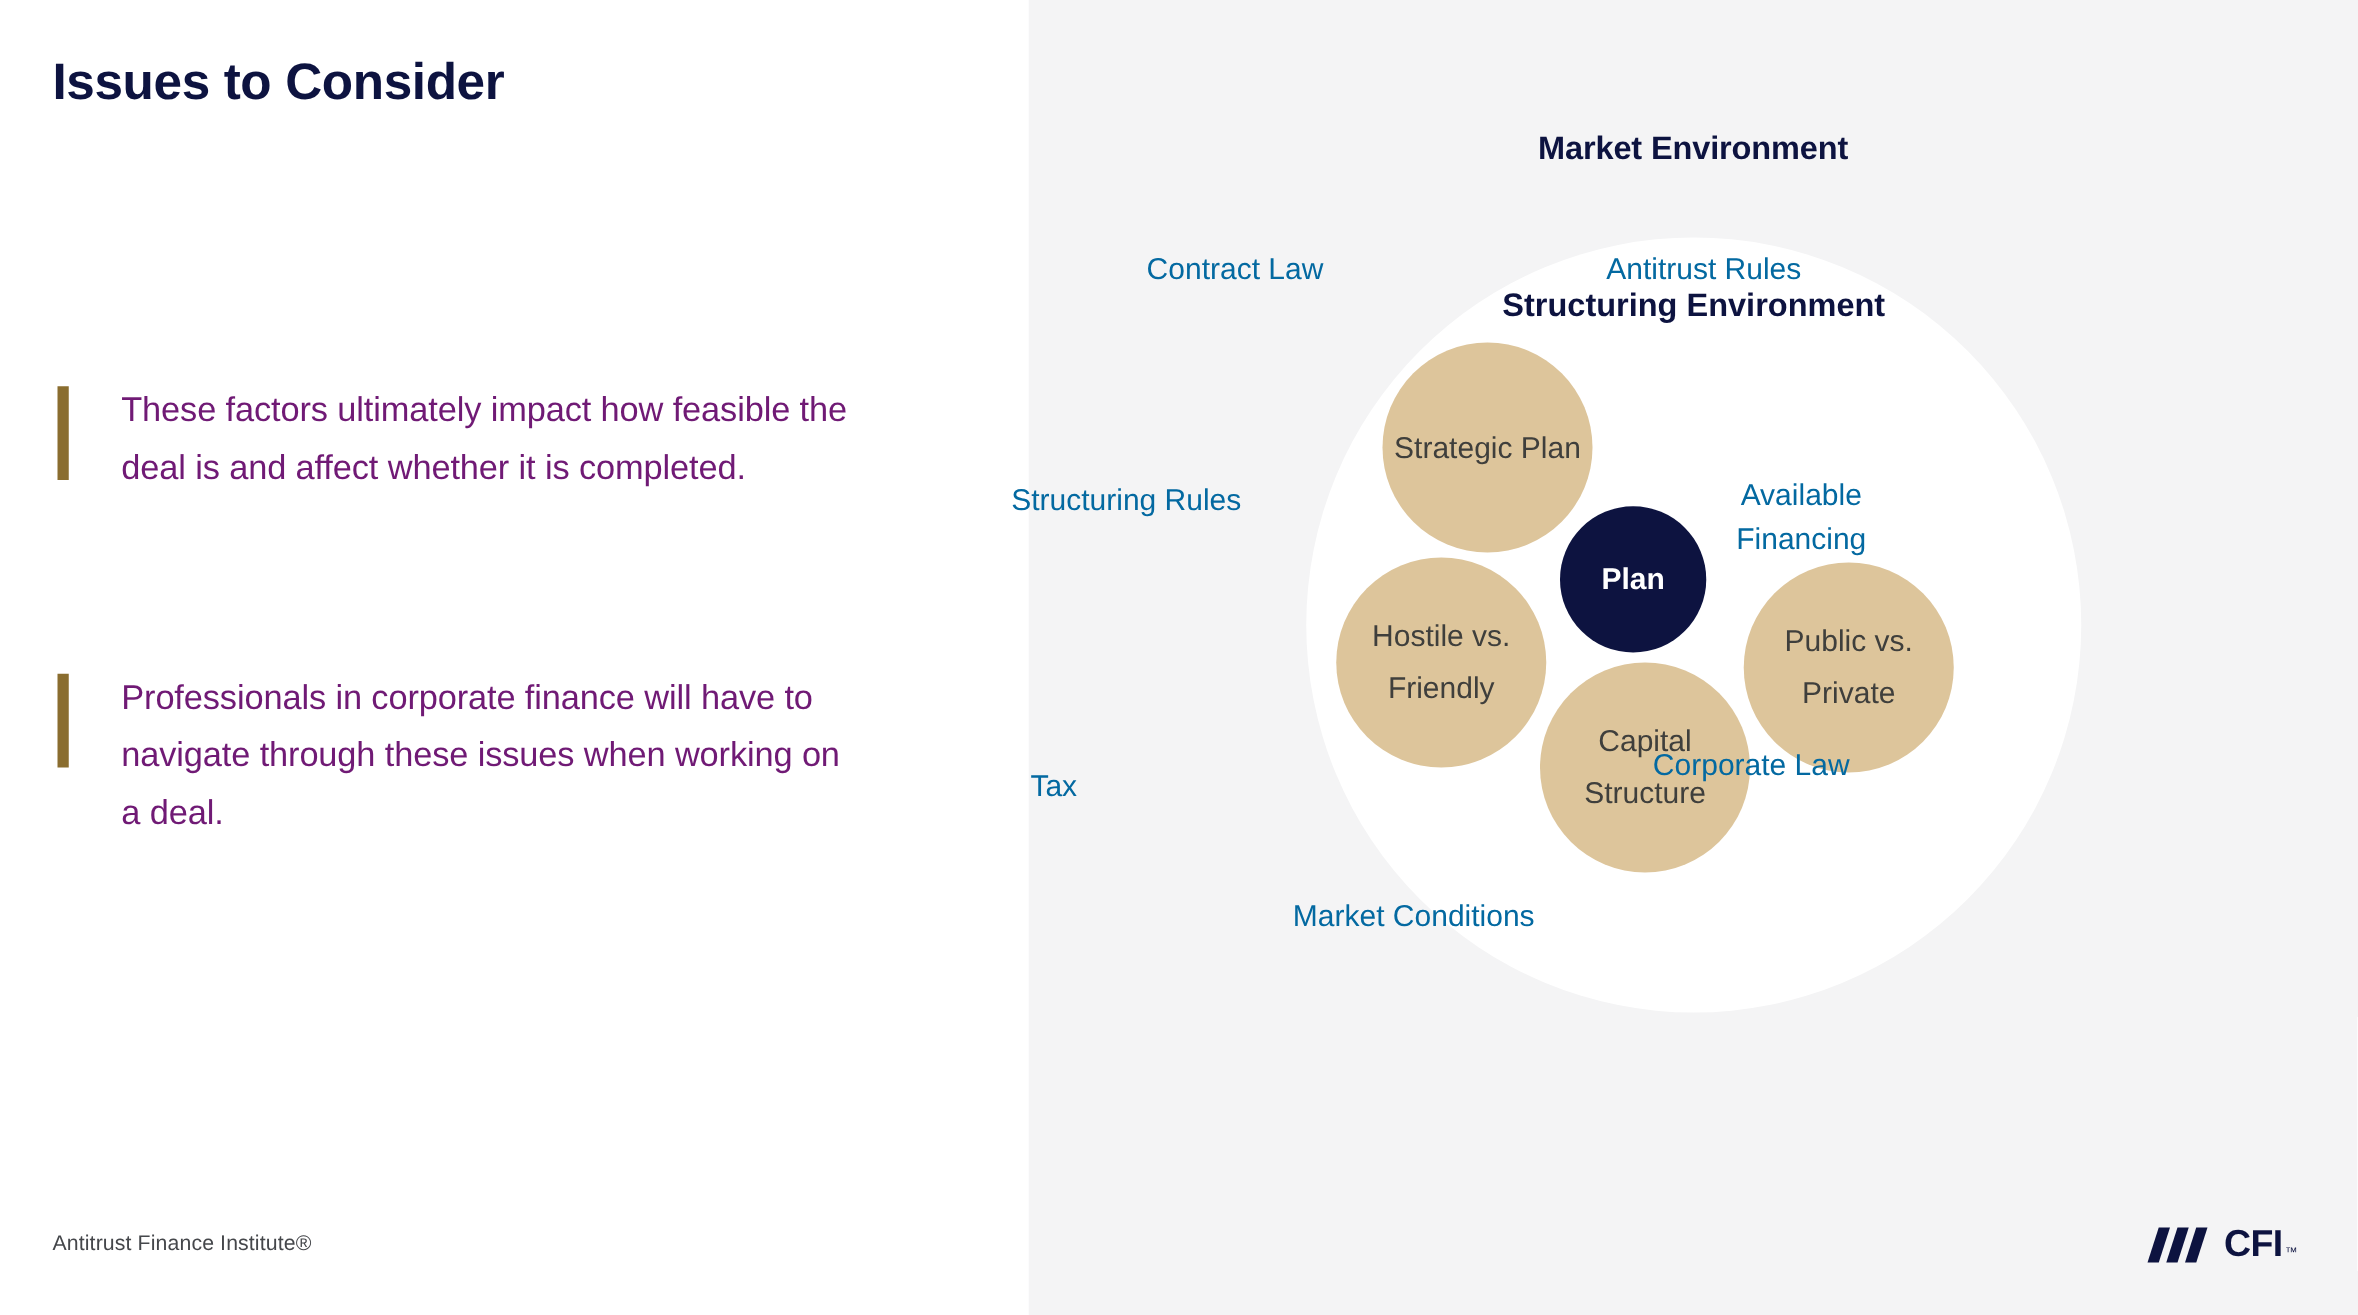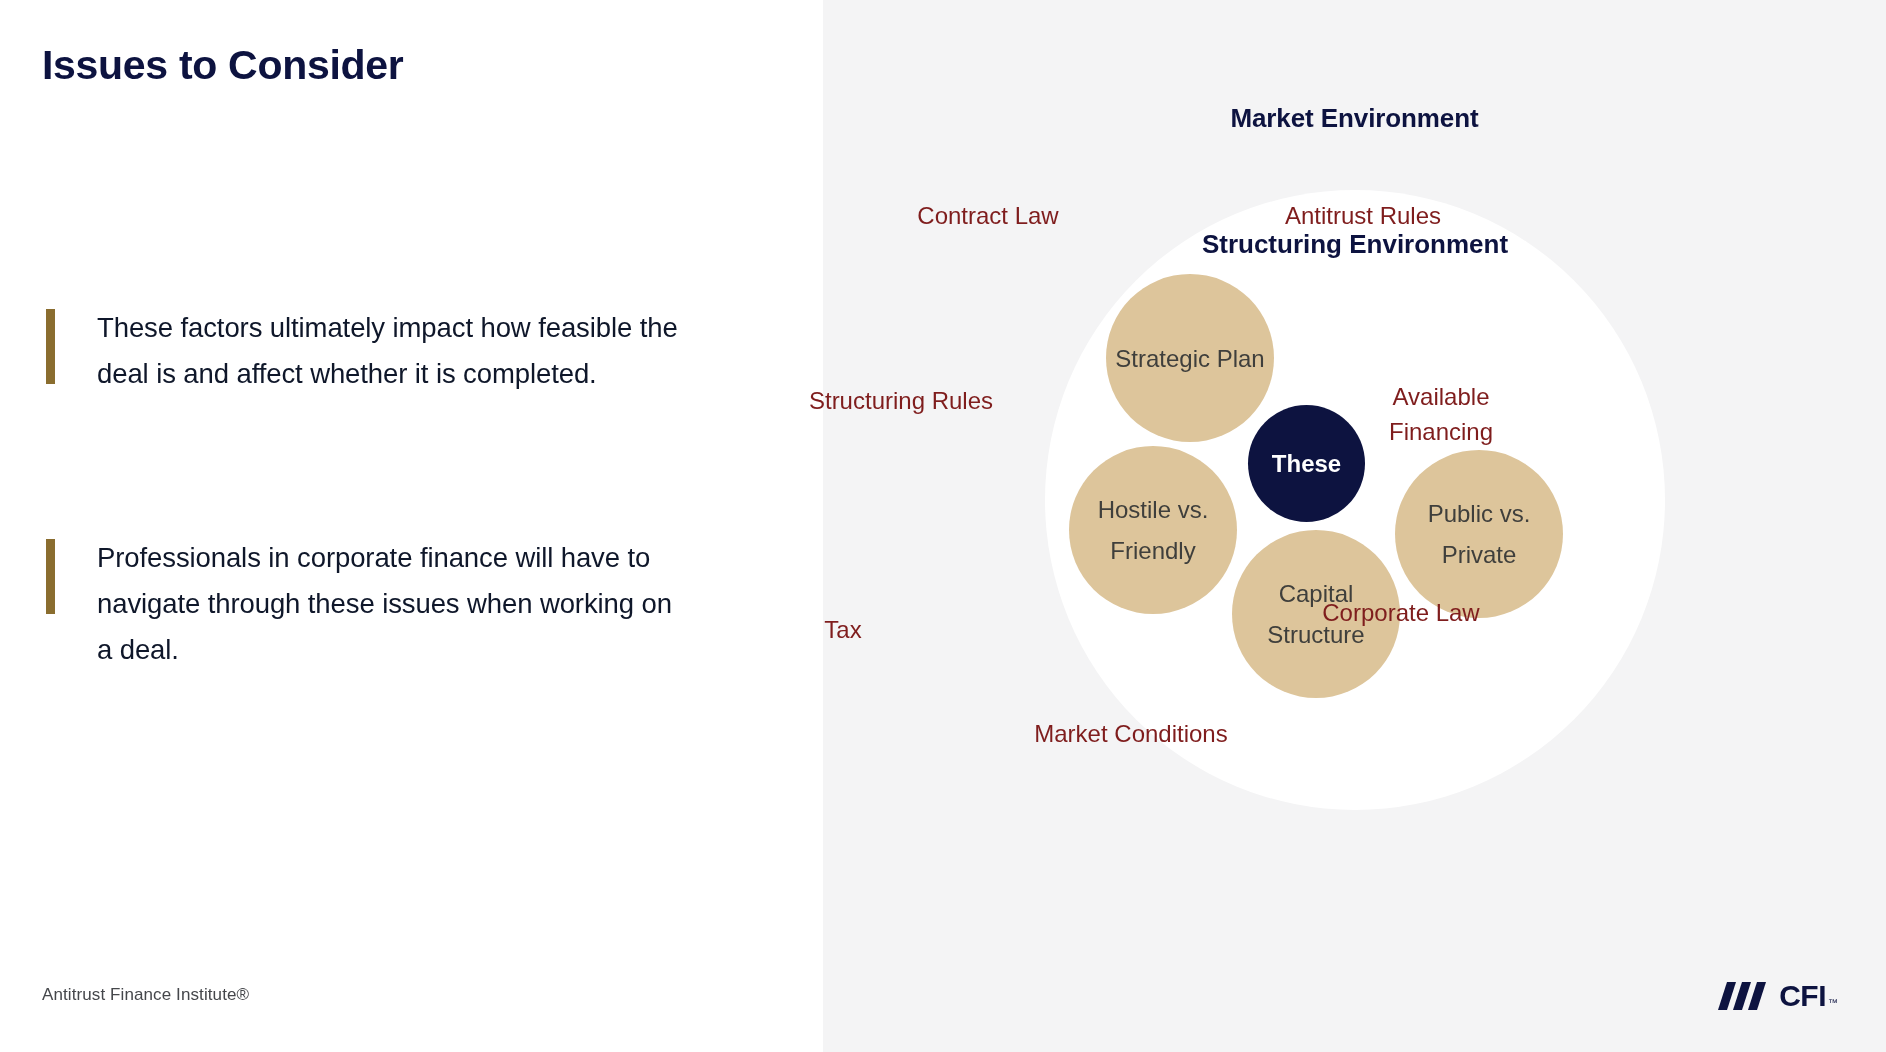--- a/index.html
+++ b/index.html
@@ -48,21 +48,21 @@
     height: 75px;
     background: #8a6d2f;
     flex: 0 0 auto;
     margin-top: 4px;
   }
   .bullet-text {
     margin-left: 42px;
     width: 590px;
     font-size: 27.5px;
     line-height: 46px;
-    color: #0f172a;
+    color: #701a75;
     letter-spacing: -0.1px;
   }
   #footer-credit {
     position: absolute;
     left: 42px;
     top: 985px;
     font-size: 17px;
     color: #45474b;
     letter-spacing: 0.1px;
   }
@@ -142,21 +142,21 @@
     color: #ffffff;
     font-size: 24px;
     font-weight: bold;
   }
 
   
   .env-label {
     position: absolute;
     font-size: 24px;
     line-height: 35px;
-    color: #7f1d1d;
+    color: #0369a1;
     text-align: center;
     width: 200px;
   }
   #env-contract-law        { left:  65px; top: 198px; }
   #env-antitrust-rules     { left: 440px; top: 198px; }
   #env-accounting-rules    { left: -22px; top: 383px; }
   #env-available-financing { left: 518px; top: 379px; }
   #env-tax                 { left: -80px; top: 612px; }
   #env-corporate-law       { left: 478px; top: 595px; }
   #env-market-conditions   { left: 208px; top: 716px; }
@@ -218,21 +218,21 @@
 
     <div class="node node-outer" id="node-strategic-plan">Strategic Plan</div>
 
 
     <div class="node node-outer" id="node-public-private">Public vs. Private</div>
 
     <div class="node node-outer" id="node-capital-structure">Capital Structure</div>
 
     <div class="node node-outer" id="node-hostile-friendly">Hostile vs. Friendly</div>
 
-    <div class="node" id="node-deal">These</div>
+    <div class="node" id="node-deal">Plan</div>
 
     <div class="env-label" id="env-contract-law">Contract Law</div>
 
     <div class="env-label" id="env-antitrust-rules">Antitrust Rules</div>
 
     <div class="env-label" id="env-accounting-rules">Structuring Rules</div>
 
     <div class="env-label" id="env-available-financing">Available Financing</div>
 
     <div class="env-label" id="env-tax">Tax</div>

